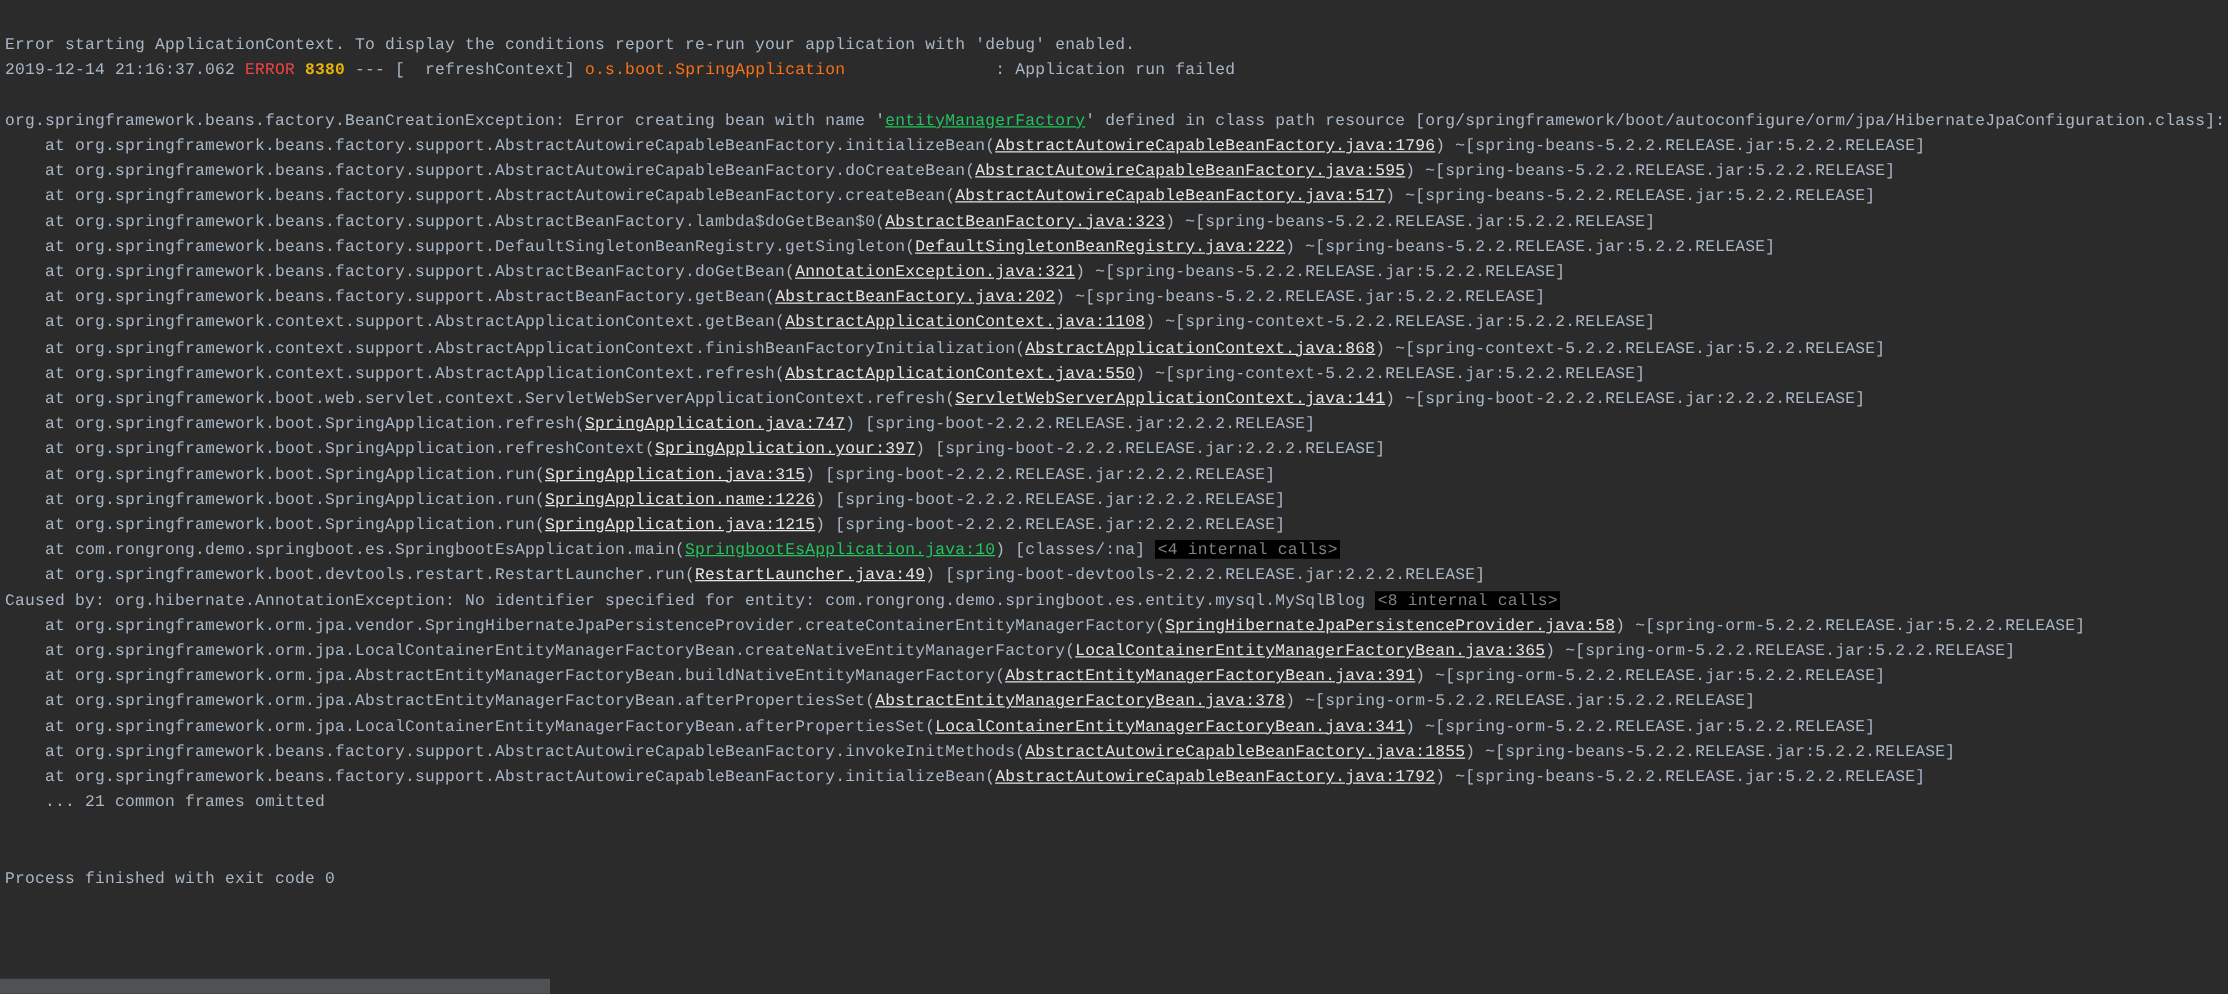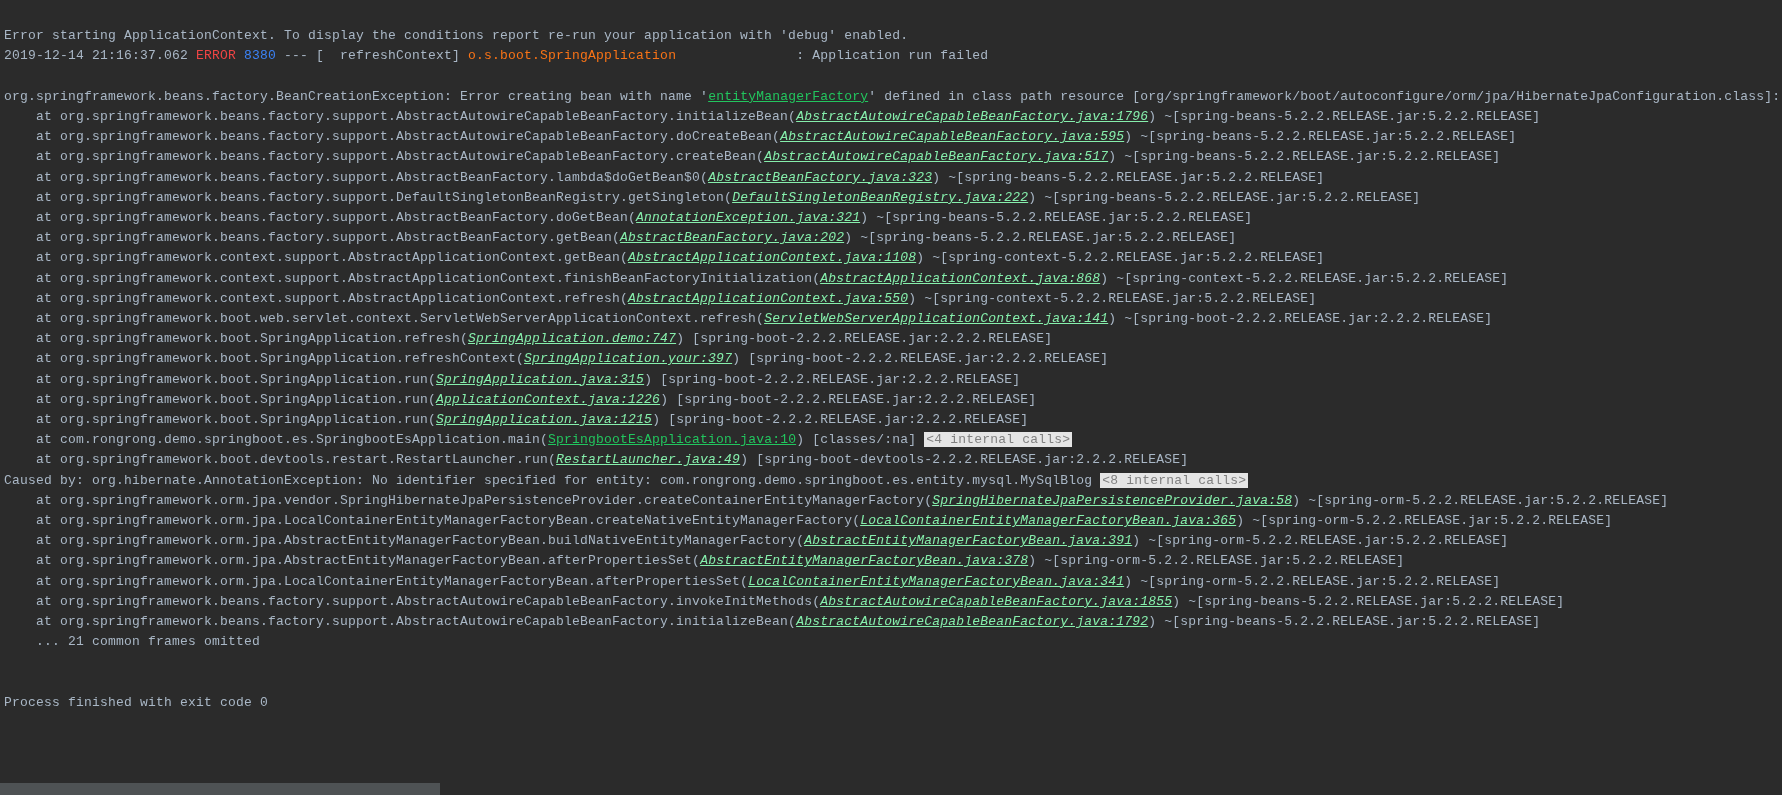--- a/index.html
+++ b/index.html
@@ -13,25 +13,25 @@
     width: 1782px;
     height: 795px;
     overflow: hidden;
   }
   .console {
     white-space: pre;
     padding: 6px 0 0 4px;
     letter-spacing: 0.2px;
   }
   .err { color: #ef4444; }
-  .pid { color: #3b82f6; }
+  .pid { color: #eab308; font-weight: bold; }
   .logger { color: #f97316; }
-  .link { color: #86efac; text-decoration: underline; font-style: italic; }
+  .link { color: #e5e5e5; text-decoration: underline; }
   .link-em { color: #22c55e; text-decoration: underline; }
-  .fold { background: #e5e5e5; color: #808080; padding: 0 2px; }
+  .fold { background: #000000; color: #808080; padding: 0 2px; }
   .scrollbar {
     position:absolute; bottom:0; left:0; height:12px; width:1782px;
     background:#2b2b2b;
   }
   .scrollthumb {
     position:absolute; bottom:0; left:0; height:12px; width:440px;
     background:#4e5254;
   }
 </style>
 </head>
@@ -46,24 +46,24 @@
 <span>    at org.springframework.beans.factory.support.AbstractAutowireCapableBeanFactory.doCreateBean(</span><span class="link">AbstractAutowireCapableBeanFactory.java:595</span><span>) ~[spring-beans-5.2.2.RELEASE.jar:5.2.2.RELEASE]</span>
 <span>    at org.springframework.beans.factory.support.AbstractAutowireCapableBeanFactory.createBean(</span><span class="link">AbstractAutowireCapableBeanFactory.java:517</span><span>) ~[spring-beans-5.2.2.RELEASE.jar:5.2.2.RELEASE]</span>
 <span>    at org.springframework.beans.factory.support.AbstractBeanFactory.lambda$doGetBean$0(</span><span class="link">AbstractBeanFactory.java:323</span><span>) ~[spring-beans-5.2.2.RELEASE.jar:5.2.2.RELEASE]</span>
 <span>    at org.springframework.beans.factory.support.DefaultSingletonBeanRegistry.getSingleton(</span><span class="link">DefaultSingletonBeanRegistry.java:222</span><span>) ~[spring-beans-5.2.2.RELEASE.jar:5.2.2.RELEASE]</span>
 <span>    at org.springframework.beans.factory.support.AbstractBeanFactory.doGetBean(</span><span class="link">AnnotationException.java:321</span><span>) ~[spring-beans-5.2.2.RELEASE.jar:5.2.2.RELEASE]</span>
 <span>    at org.springframework.beans.factory.support.AbstractBeanFactory.getBean(</span><span class="link">AbstractBeanFactory.java:202</span><span>) ~[spring-beans-5.2.2.RELEASE.jar:5.2.2.RELEASE]</span>
 <span>    at org.springframework.context.support.AbstractApplicationContext.getBean(</span><span class="link">AbstractApplicationContext.java:1108</span><span>) ~[spring-context-5.2.2.RELEASE.jar:5.2.2.RELEASE]</span>
 <span>    at org.springframework.context.support.AbstractApplicationContext.finishBeanFactoryInitialization(</span><span class="link">AbstractApplicationContext.java:868</span><span>) ~[spring-context-5.2.2.RELEASE.jar:5.2.2.RELEASE]</span>
 <span>    at org.springframework.context.support.AbstractApplicationContext.refresh(</span><span class="link">AbstractApplicationContext.java:550</span><span>) ~[spring-context-5.2.2.RELEASE.jar:5.2.2.RELEASE]</span>
 <span>    at org.springframework.boot.web.servlet.context.ServletWebServerApplicationContext.refresh(</span><span class="link">ServletWebServerApplicationContext.java:141</span><span>) ~[spring-boot-2.2.2.RELEASE.jar:2.2.2.RELEASE]</span>
-<span>    at org.springframework.boot.SpringApplication.refresh(</span><span class="link">SpringApplication.demo:747</span><span>) [spring-boot-2.2.2.RELEASE.jar:2.2.2.RELEASE]</span>
+<span>    at org.springframework.boot.SpringApplication.refresh(</span><span class="link">SpringApplication.java:747</span><span>) [spring-boot-2.2.2.RELEASE.jar:2.2.2.RELEASE]</span>
 <span>    at org.springframework.boot.SpringApplication.refreshContext(</span><span class="link">SpringApplication.your:397</span><span>) [spring-boot-2.2.2.RELEASE.jar:2.2.2.RELEASE]</span>
 <span>    at org.springframework.boot.SpringApplication.run(</span><span class="link">SpringApplication.java:315</span><span>) [spring-boot-2.2.2.RELEASE.jar:2.2.2.RELEASE]</span>
-<span>    at org.springframework.boot.SpringApplication.run(</span><span class="link">ApplicationContext.java:1226</span><span>) [spring-boot-2.2.2.RELEASE.jar:2.2.2.RELEASE]</span>
+<span>    at org.springframework.boot.SpringApplication.run(</span><span class="link">SpringApplication.name:1226</span><span>) [spring-boot-2.2.2.RELEASE.jar:2.2.2.RELEASE]</span>
 <span>    at org.springframework.boot.SpringApplication.run(</span><span class="link">SpringApplication.java:1215</span><span>) [spring-boot-2.2.2.RELEASE.jar:2.2.2.RELEASE]</span>
 <span>    at com.rongrong.demo.springboot.es.SpringbootEsApplication.main(</span><span class="link-em">SpringbootEsApplication.java:10</span><span>) [classes/:na] </span><span class="fold">&lt;4 internal calls&gt;</span>
 <span>    at org.springframework.boot.devtools.restart.RestartLauncher.run(</span><span class="link">RestartLauncher.java:49</span><span>) [spring-boot-devtools-2.2.2.RELEASE.jar:2.2.2.RELEASE]</span>
 <span>Caused by: org.hibernate.AnnotationException: No identifier specified for entity: com.rongrong.demo.springboot.es.entity.mysql.MySqlBlog </span><span class="fold">&lt;8 internal calls&gt;</span>
 <span>    at org.springframework.orm.jpa.vendor.SpringHibernateJpaPersistenceProvider.createContainerEntityManagerFactory(</span><span class="link">SpringHibernateJpaPersistenceProvider.java:58</span><span>) ~[spring-orm-5.2.2.RELEASE.jar:5.2.2.RELEASE]</span>
 <span>    at org.springframework.orm.jpa.LocalContainerEntityManagerFactoryBean.createNativeEntityManagerFactory(</span><span class="link">LocalContainerEntityManagerFactoryBean.java:365</span><span>) ~[spring-orm-5.2.2.RELEASE.jar:5.2.2.RELEASE]</span>
 <span>    at org.springframework.orm.jpa.AbstractEntityManagerFactoryBean.buildNativeEntityManagerFactory(</span><span class="link">AbstractEntityManagerFactoryBean.java:391</span><span>) ~[spring-orm-5.2.2.RELEASE.jar:5.2.2.RELEASE]</span>
 <span>    at org.springframework.orm.jpa.AbstractEntityManagerFactoryBean.afterPropertiesSet(</span><span class="link">AbstractEntityManagerFactoryBean.java:378</span><span>) ~[spring-orm-5.2.2.RELEASE.jar:5.2.2.RELEASE]</span>
 <span>    at org.springframework.orm.jpa.LocalContainerEntityManagerFactoryBean.afterPropertiesSet(</span><span class="link">LocalContainerEntityManagerFactoryBean.java:341</span><span>) ~[spring-orm-5.2.2.RELEASE.jar:5.2.2.RELEASE]</span>
 <span>    at org.springframework.beans.factory.support.AbstractAutowireCapableBeanFactory.invokeInitMethods(</span><span class="link">AbstractAutowireCapableBeanFactory.java:1855</span><span>) ~[spring-beans-5.2.2.RELEASE.jar:5.2.2.RELEASE]</span>

